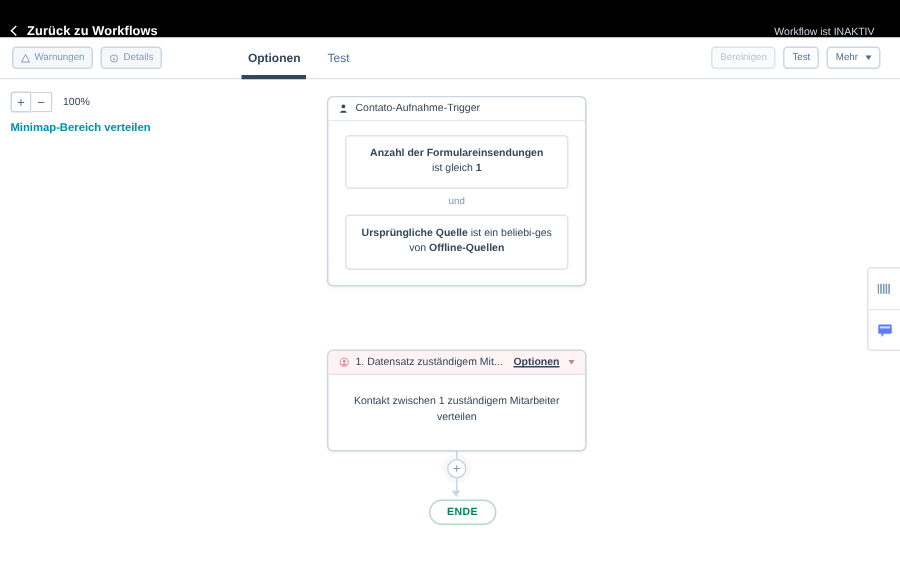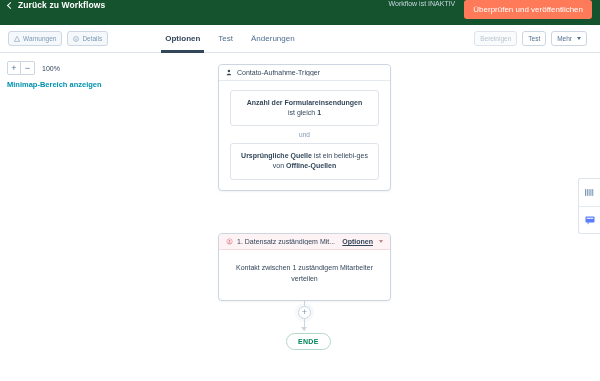--- a/index.html
+++ b/index.html
@@ -7,21 +7,21 @@
     width: 600px; height: 381px;
     font-family: "Liberation Sans", sans-serif;
     background: #ffffff;
     overflow: hidden;
   }
   #app { position: relative; width: 600px; height: 381px; }
 
   
   .topbar {
     position: absolute; left: 0; top: 0; width: 600px; height: 25px;
-    background: #14532d; display: flex; align-items: flex-start;
+    background: #000000; display: flex; align-items: flex-end;
     padding: 0 8px; color: #ffffff;
   }
   .back-link {
     display: flex; align-items: center; gap: 4px;
     font-size: 8.5px; font-weight: bold; color: #ffffff; letter-spacing: .1px;
     cursor: pointer;
   }
   .chev-left {
     display: inline-block; width: 5px; height: 5px;
     border-left: 1.3px solid #ffffff; border-bottom: 1.3px solid #ffffff;
@@ -148,62 +148,60 @@
 
 <div id="app">
 
   <div class="topbar">
     <div class="back-link">
       <span class="chev-left"></span>
       <span>Zurück zu Workflows</span>
     </div>
     <div class="topbar-spacer"></div>
     <span class="wf-status">Workflow ist INAKTIV</span>
-    <button class="publish-btn">Überprüfen und veröffentlichen</button>
   </div>
 
   <div class="tabbar">
     <div class="pill">
       <svg width="6" height="6" viewBox="0 0 10 10">
         <path d="M5 0.5 L9.5 9 L0.5 9 Z" fill="none" stroke="#7c98b6" stroke-width="1"></path>
       </svg>
       <span>Warnungen</span>
     </div>
     <div class="pill">
       <svg width="6" height="6" viewBox="0 0 10 10">
         <circle cx="5" cy="5" r="4" fill="none" stroke="#7c98b6" stroke-width="1"></circle>
         <rect x="4.4" y="4" width="1.2" height="3.2" fill="#7c98b6"></rect>
       </svg>
       <span>Details</span>
     </div>
 
     <div class="tabs">
       <div class="tab active">Optionen</div>
       <div class="tab">Test</div>
-      <div class="tab">Änderungen</div>
     </div>
 
     <div class="tabbar-right">
       <div class="pill ghost">Bereinigen</div>
       <div class="pill plain">Test</div>
       <div class="pill plain">
         <span>Mehr</span>
         <span class="caret"></span>
       </div>
     </div>
   </div>
 
   <div class="canvas">
 
     <div class="zoomrow">
       <div class="zoombtn left">+</div>
       <div class="zoombtn right">−</div>
       <div class="zoomlevel">100%</div>
     </div>
-    <div class="minimap-link">Minimap-Bereich anzeigen</div>
+    <div class="minimap-link">Minimap-Bereich verteilen</div>
 
     <div class="vline" style="left:304px; top:194px; height:18px;"></div>
     <div class="plusnode" style="left:298px; top:205px;">+</div>
     <div class="vline" style="left:304px; top:218px; height:14px;"></div>
     <div class="arrowhead" style="left:301px; top:228px;"></div>
 
     <div class="vline" style="left:304px; top:242px; height:18px;"></div>
 
     <div class="card" style="left:218px; top:11px; width:173px;">
       <div class="card-head">

